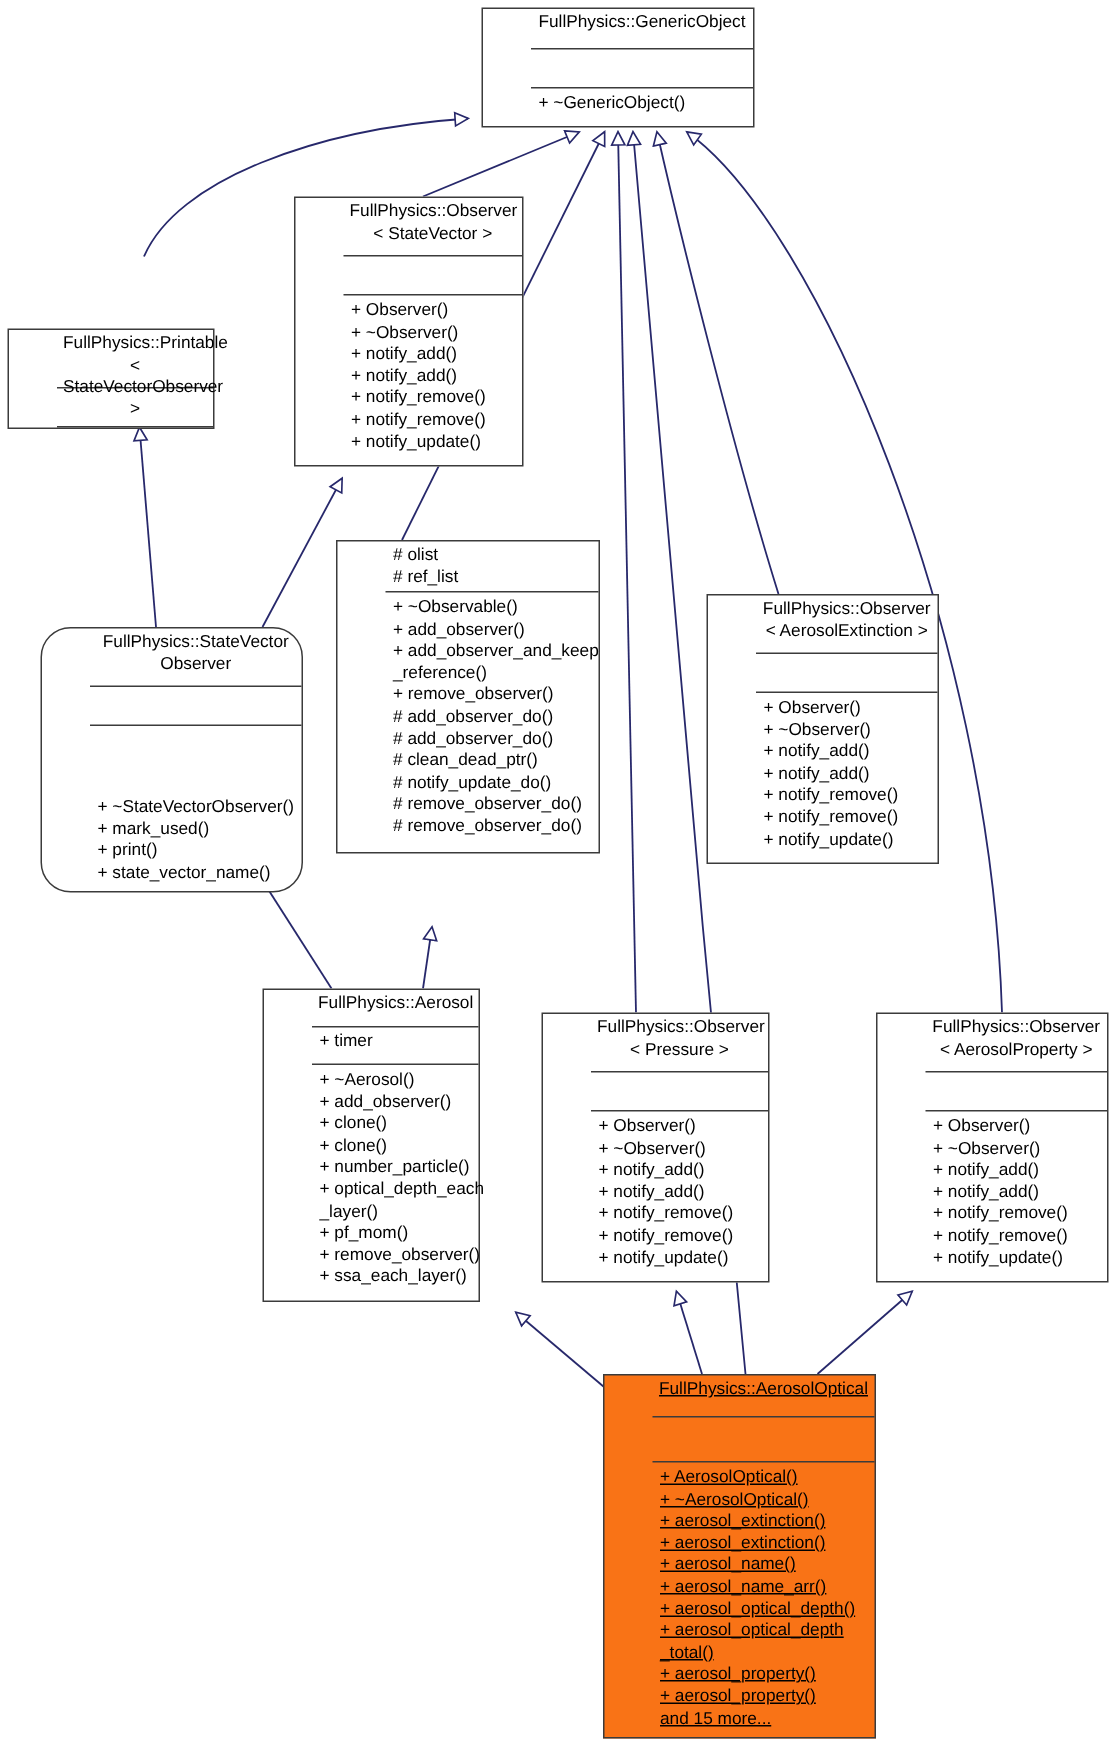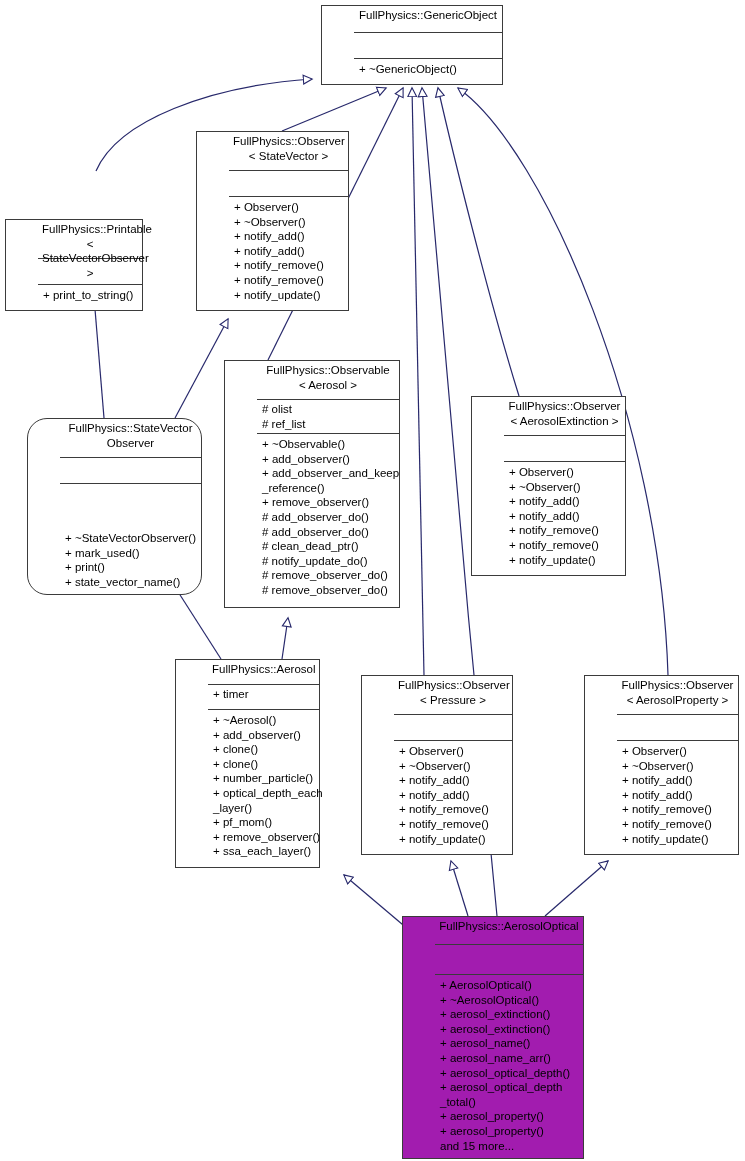--- a/index.html
+++ b/index.html
@@ -30,21 +30,22 @@
     box-sizing: border-box;
     border: 1px solid #3b3b3b;
     background: #ffffff;
     color: #000000;
     font-size: 11.5px;
     line-height: 14.6px;
     z-index: 5;
     padding-left: 32px;
   }
   .uml-node.highlight {
-    background: #a21caf;
+    background: #f97316;
+    text-decoration: underline;
   }
   .uml-title {
     box-sizing: border-box;
     text-align: center;
     padding: 2px 4px 3px 4px;
     border-bottom: 1px solid #3b3b3b;
     white-space: pre-line;
   }
   .uml-attrs {
     box-sizing: border-box;
@@ -123,38 +124,33 @@
           <div class="uml-row">+ notify_add()</div>
           <div class="uml-row">+ notify_remove()</div>
           <div class="uml-row">+ notify_remove()</div>
           <div class="uml-row">+ notify_update()</div>
         </div>
       </div>
       <div class="uml-node" style="left: 5px; top: 171px; width: 138px; margin-top: 48px;">
         <div class="uml-title" style="height: 39px;">FullPhysics::Printable
 &lt; StateVectorObserver &gt;</div>
         <div class="uml-attrs" style="height: 26px;"></div>
-        <div class="uml-methods" style="height: 25px;">
-          <div class="uml-row">+ print_to_string()</div>
-        </div>
       </div>
       <div class="uml-node" style="left: 27px; top: 418px; width: 175px; border-radius: 20px;">
         <div class="uml-title" style="height: 39px;">FullPhysics::StateVector
 Observer</div>
         <div class="uml-attrs" style="height: 26px;"></div>
         <div class="uml-methods" style="height: 66px; margin-top: 44px;">
           <div class="uml-row">+ ~StateVectorObserver()</div>
           <div class="uml-row">+ mark_used()</div>
           <div class="uml-row">+ print()</div>
           <div class="uml-row">+ state_vector_name()</div>
         </div>
       </div>
       <div class="uml-node" style="left: 224px; top: 360px; width: 176px;">
-        <div class="uml-title" style="height: 39px;">FullPhysics::Observable
-&lt; Aerosol &gt;</div>
         <div class="uml-attrs" style="height: 34px;">
           <div class="uml-row"># olist</div>
           <div class="uml-row"># ref_list</div>
         </div>
         <div class="uml-methods" style="height: 173px;">
           <div class="uml-row">+ ~Observable()</div>
           <div class="uml-row">+ add_observer()</div>
           <div class="uml-row">+ add_observer_and_keep</div>
           <div class="uml-row">_reference()</div>
           <div class="uml-row">+ remove_observer()</div>

